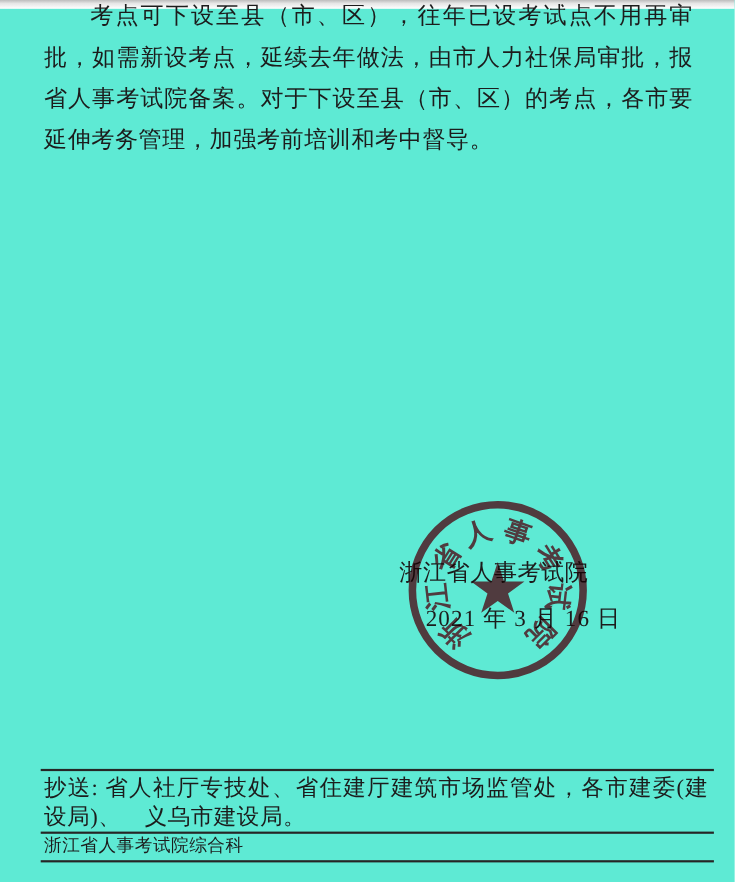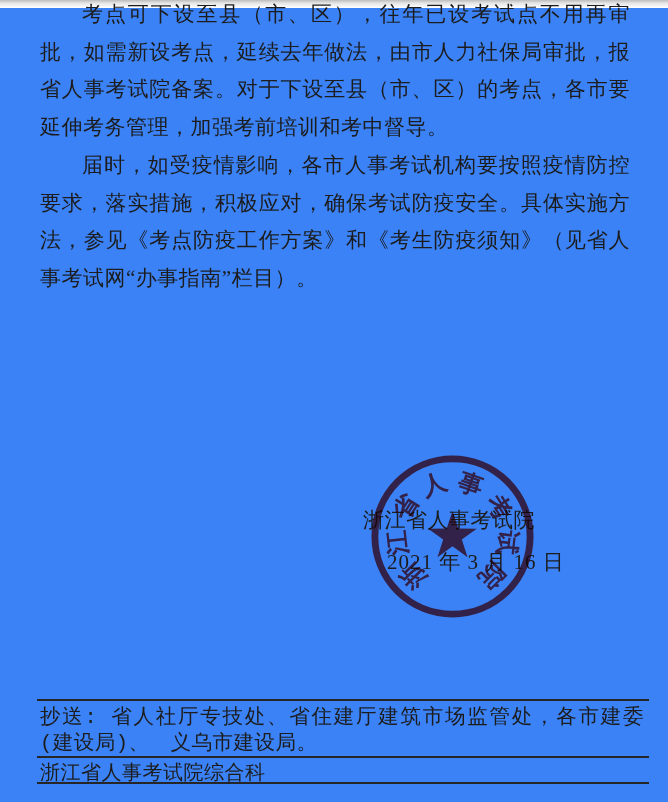--- a/index.html
+++ b/index.html
@@ -1,19 +1,19 @@
 <!DOCTYPE html>
 <html><head>
 <meta charset="utf-8">
 <style>
   html,body{margin:0;padding:0;background:#ffffff;}
   .page{
     position:relative;
     width:668px;height:802px;
-    background:#3b82f6;
+    background:#5eead4;
     overflow:hidden;
     font-family:"Liberation Serif","DejaVu Serif",serif;
     color:#1c1c1c;
   }
   .top-shade{
     position:absolute;left:0;top:0;width:668px;height:8px;
     background:linear-gradient(to bottom,#bdbdbd 0%,#e6e6e6 40%,#ffffff 100%);
   }
   
   .doc-body{
@@ -53,37 +53,35 @@
   }
   
   .rule{position:absolute;left:37px;width:612px;height:2px;background:#262626;}
   .rule-1{top:699px;}
   .rule-2{top:756px;}
   .rule-3{top:782px;}
   .cc-block{
     position:absolute;left:40px;top:705px;width:604px;
     font-size:20.5px;line-height:25.5px;letter-spacing:0.5px;
     text-align:justify;
-    font-family:Liberation Mono, monospace;
   }
   .issue-row{
     position:absolute;left:40px;top:759px;width:606px;
     display:flex;justify-content:space-between;
-    font-size:20px;letter-spacing:0.5px;font-family:Liberation Serif, serif;
+    font-size:16px;letter-spacing:0.5px;font-family:Liberation Serif, serif;
   }
 </style>
 </head>
 <body>
 
 <div class="page">
   <div class="top-shade"></div>
 
   <div class="doc-body">
     <p class="para">考点可下设至县（市、区），往年已设考试点不用再审批，如需新设考点，延续去年做法，由市人力社保局审批，报省人事考试院备案。对于下设至县（市、区）的考点，各市要延伸考务管理，加强考前培训和考中督导。</p>
-    <p class="para">届时，如受疫情影响，各市人事考试机构要按照疫情防控要求，落实措施，积极应对，确保考试防疫安全。具体实施方法，参见《考点防疫工作方案》和《考生防疫须知》（见省人事考试网“办事指南”栏目）。</p>
 
   </div>
 
   <div class="sig-issuer">浙江省人事考试院</div>
   <div class="sig-date">2021 年 3 月 16 日</div>
 
   <svg class="seal" viewBox="0 0 170 170" xmlns="http://www.w3.org/2000/svg">
     <circle cx="85" cy="85" r="79" fill="none" stroke="#d5313d" stroke-width="7"></circle>
     <polygon fill="#d5313d" points="85,59 90.9,76.9 109.7,77 94.5,88.1 100.3,106 85,95 69.7,106 75.5,88.1 60.3,77 79.1,76.9"></polygon>
     <g fill="#d5313d">

